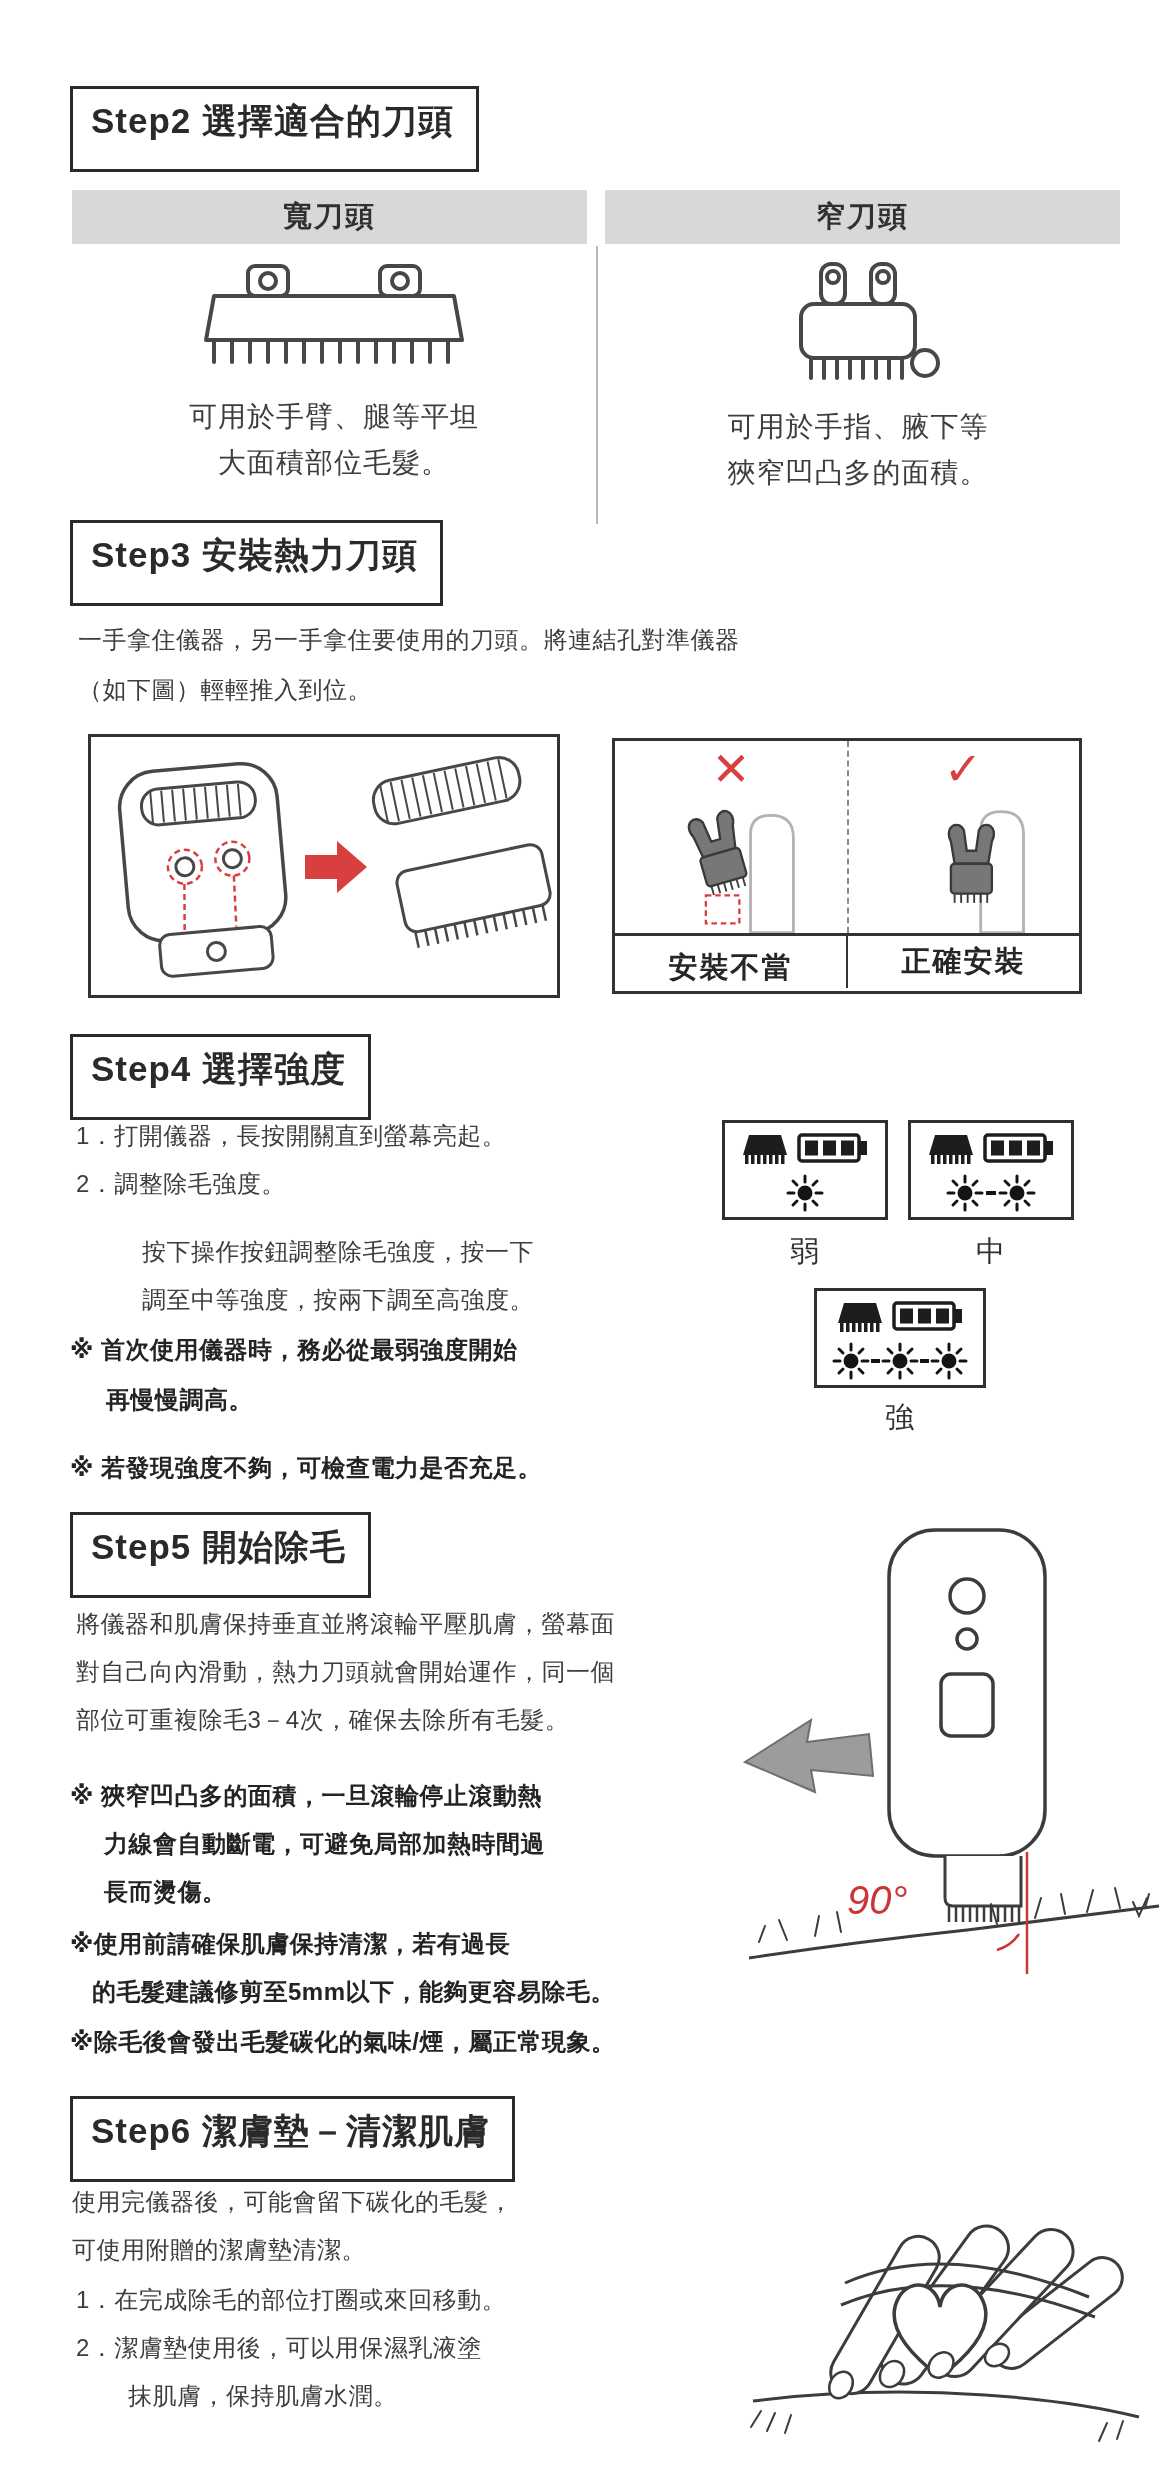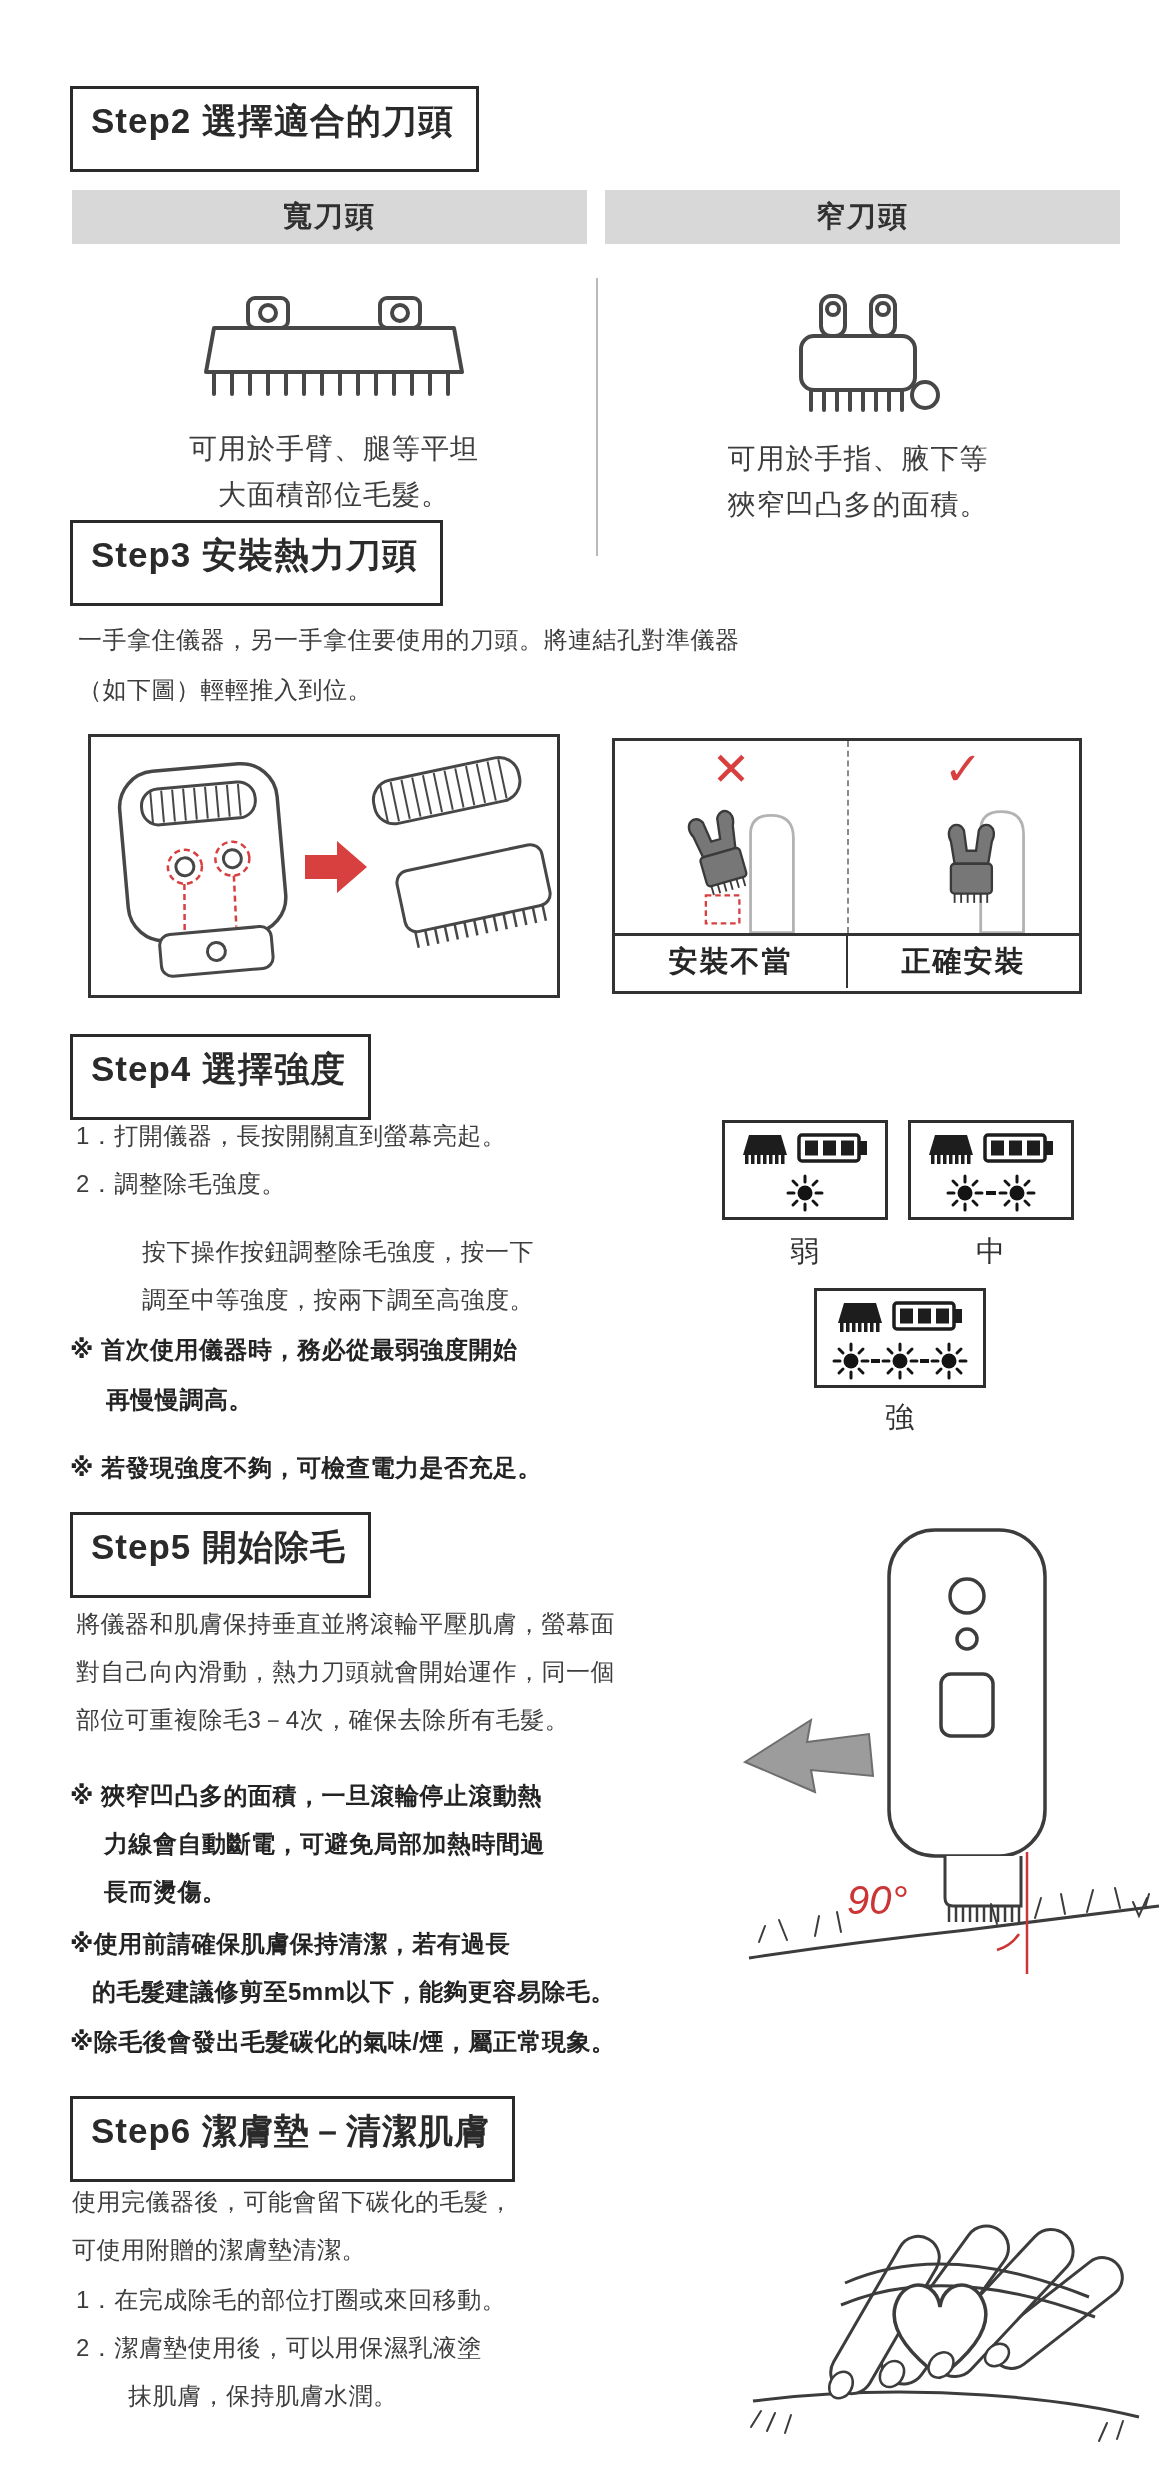--- a/index.html
+++ b/index.html
@@ -11,30 +11,30 @@
     position:absolute; display:inline-block; border:3px solid #2a2a2a; background:#fff;
     padding:9px 22px 24px 18px; font-size:35px; font-weight:bold; color:#2a2a2a;
     letter-spacing:1px; white-space:nowrap;
   }
   .tline { position:absolute; font-size:24px; letter-spacing:.5px; white-space:nowrap; color:#3d3d3d; line-height:1.3; }
   .bold { font-weight:bold; color:#232323; }
   
   .s2-headers { display:flex; gap:18px; }
   .s2-header { flex:1; background:#d8d8d8; height:54px; display:flex; align-items:center; justify-content:center;
     font-size:29px; font-weight:bold; color:#303030; letter-spacing:2px; }
-  .s2-cols { display:flex; position:relative;margin-top:32px; }
+  .s2-cols { display:flex; position:relative; }
   .s2-col { flex:1; display:flex; flex-direction:column; align-items:center; padding-top:16px; }
   .s2-cap { margin-top:14px; font-size:28px; line-height:46px; text-align:center; color:#3d3d3d; letter-spacing:1px; }
   .s2-divider { position:absolute; left:50%; top:2px; height:278px; width:2px; background:#b9b9b9; }
   
   .frame-box { position:absolute; border:3px solid #333; background:#fff; }
   .install-halves { display:flex; height:192px; position:relative; }
   .install-half { flex:1; display:flex; flex-direction:column; align-items:center; padding-top:4px; }
   .mark { font-size:46px; line-height:1.05; color:#d84040; }
-  .install-labels { display:flex; border-top:3px solid #333; height:55px; align-items:center; }
+  .install-labels { display:flex; border-top:3px solid #333; height:55px; align-items:flex-end; }
   .install-labels .lbl { flex:1; text-align:center; font-size:29px; font-weight:bold; color:#262626; letter-spacing:2px; }
   .install-labels .lbl + .lbl { border-left:2px solid #333; height:100%; display:flex; align-items:center; justify-content:center; }
   .install-divider { position:absolute; left:50%; top:0; height:192px; border-left:2px dashed #8a8a8a; }
   
   .lvl-box { position:absolute; border:3px solid #2f2f2f; background:#fff; display:flex; align-items:center; justify-content:center; }
   .lvl-label { position:absolute; font-size:29px; color:#303030; text-align:center; letter-spacing:1px; }
 </style>
 </head>
 <body>
 

